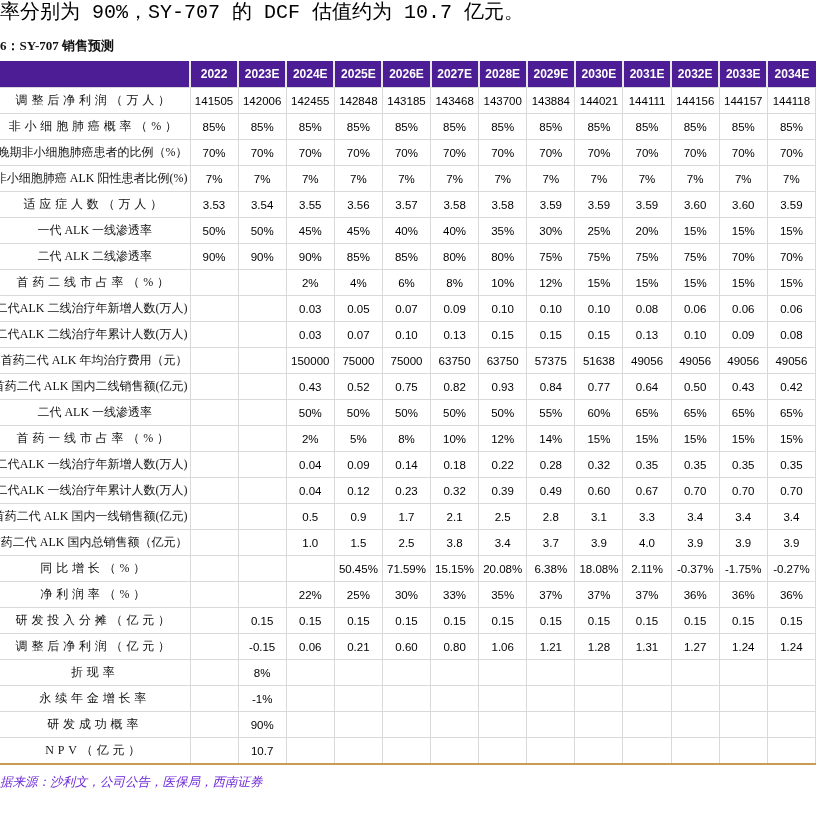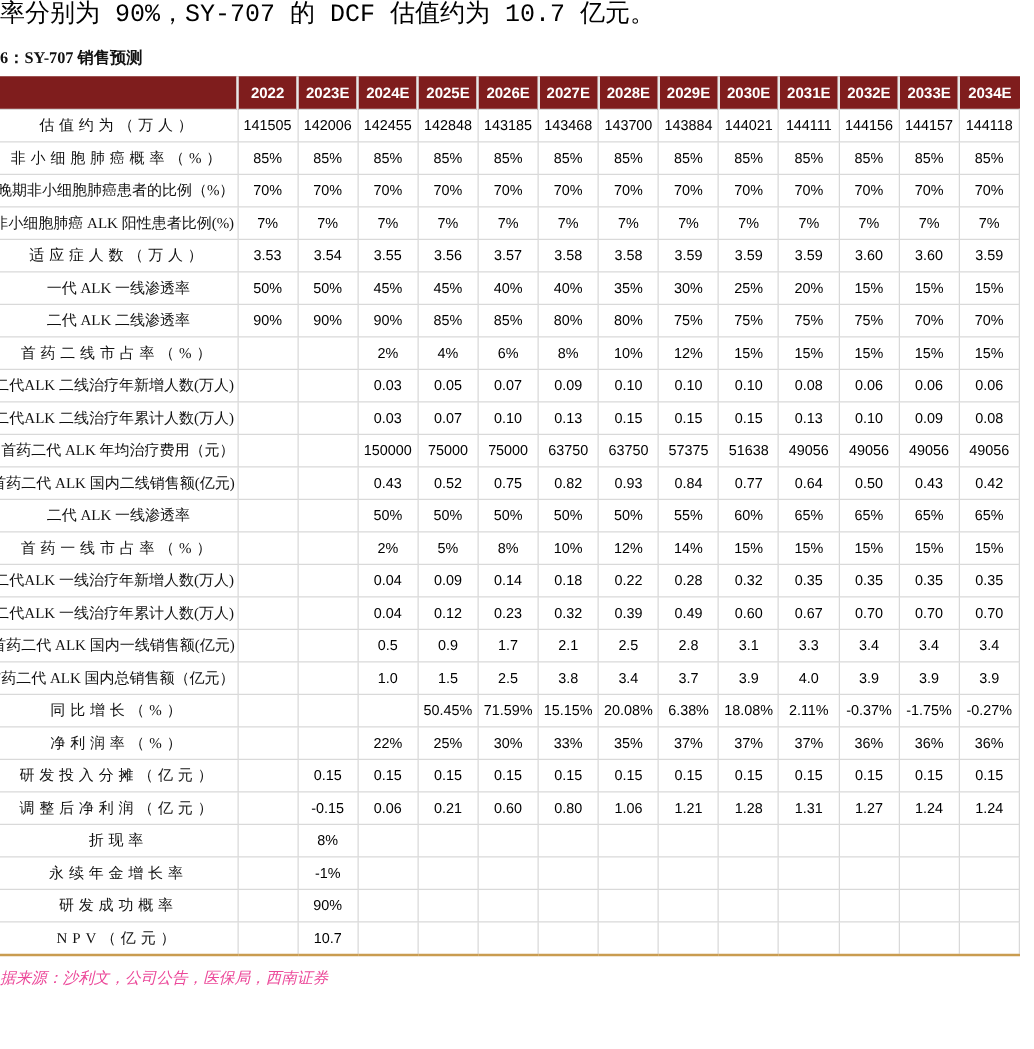--- a/index.html
+++ b/index.html
@@ -17,21 +17,21 @@
     font-family:"Liberation Serif",serif;
     font-weight:bold;font-size:13px;color:#111;
     margin-top:14px;margin-bottom:6px;white-space:nowrap;
   }
   table.forecast{
     border-collapse:collapse;table-layout:fixed;
     width:816px;font-size:11.5px;
   }
   table.forecast col.labelcol{width:190px;}
   thead th{
-    background:#7f1d1d;color:#fff;font-weight:bold;
+    background:#4c1d95;color:#fff;font-weight:bold;
     font-size:12px;height:26px;padding:0;
     border-left:2px solid #E7E7E7;
     font-family:"Liberation Sans",sans-serif;
   }
   thead th:first-child{border-left:none;}
   tbody td{
     border:1px solid #D9D9D9;
     height:25px;padding:0 2px;text-align:center;
     white-space:nowrap;overflow:hidden;
     font-family:"Liberation Sans",sans-serif;
@@ -45,21 +45,21 @@
   }
   td.rowlabel.clipleft{
     direction:rtl;text-align:right;
   }
   td.rowlabel.clipleft .in{
     direction:ltr;unicode-bidi:isolate;white-space:nowrap;
   }
   td.rowlabel.spaced{letter-spacing:0.32em;}
   .source-note{
     font-family:"Liberation Serif",serif;
-    font-style:italic;font-size:12.5px;color:#ec4899;
+    font-style:italic;font-size:12.5px;color:#6d28d9;
     margin-top:9px;white-space:nowrap;
   }
 </style>
 </head>
 <body>
 
 <div class="intro">率分别为 90%，SY-707 的 DCF 估值约为 10.7 亿元。</div>
 
 <div class="table-title">6：SY-707 销售预测</div>
 
@@ -80,21 +80,21 @@
         <th>2029E</th>
         <th>2030E</th>
         <th>2031E</th>
         <th>2032E</th>
         <th>2033E</th>
         <th>2034E</th>
       </tr>
   </thead>
   <tbody id="table-body">
       <tr>
-        <td class="rowlabel spaced"><span class="in">估值约为（万人）</span></td>
+        <td class="rowlabel spaced"><span class="in">调整后净利润（万人）</span></td>
         <td>141505</td>
         <td>142006</td>
         <td>142455</td>
         <td>142848</td>
         <td>143185</td>
         <td>143468</td>
         <td>143700</td>
         <td>143884</td>
         <td>144021</td>
         <td>144111</td>

